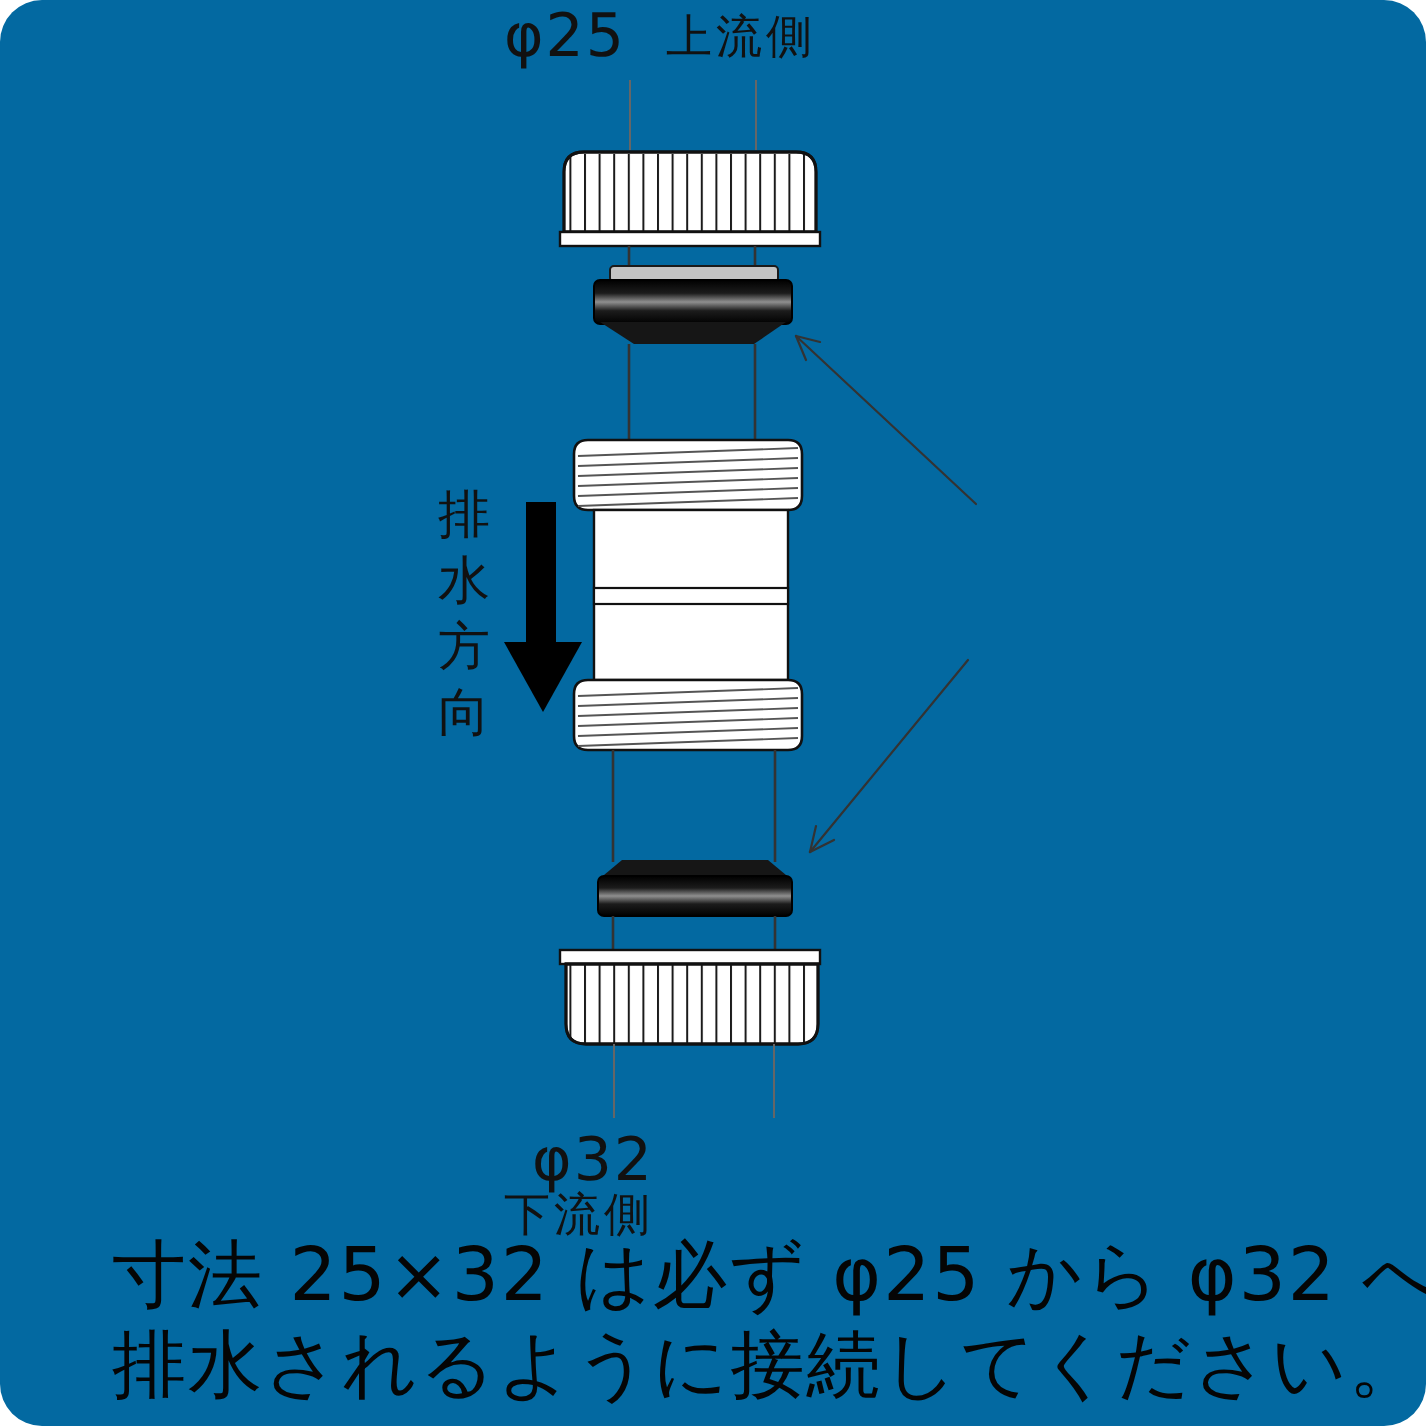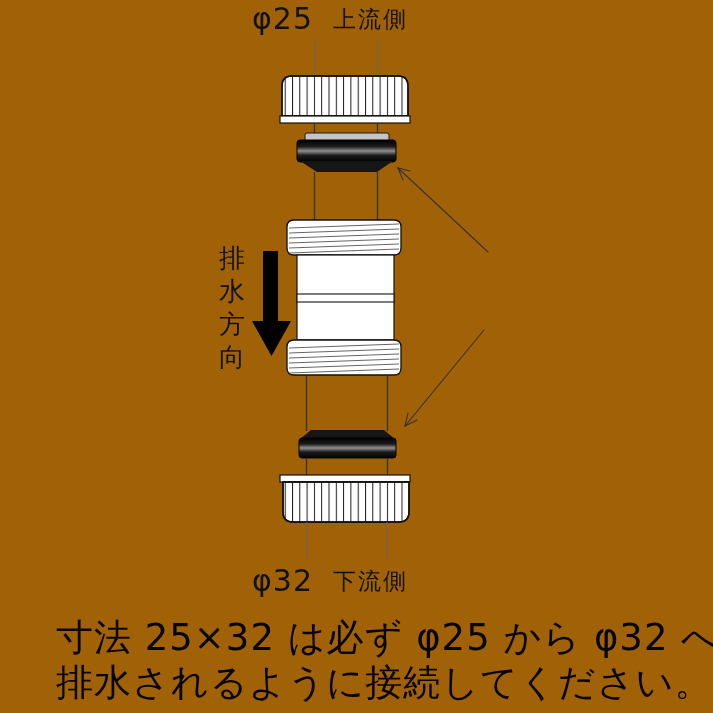--- a/index.html
+++ b/index.html
@@ -1,24 +1,24 @@
 <!DOCTYPE html>
 <html><head>
 <meta charset="utf-8">
 <style>
   html,body{margin:0;padding:0;background:#ffffff;}
   body{font-family:"DejaVu Sans",sans-serif;color:#111;}
-  .canvas{position:relative;width:713px;height:713px;background:#a16207;overflow:hidden;}
+  .canvas{position:relative;width:713px;height:713px;background:#0369a1;overflow:hidden;border-radius:21px;}
   .canvas svg{position:absolute;left:0;top:0;}
   .abs{position:absolute;white-space:nowrap;}
   .dia-label{display:flex;align-items:flex-end;column-gap:20px;}
   .dia-size{font-size:30px;line-height:1;letter-spacing:1px;}
   .dia-side{font-size:23px;line-height:1.1;letter-spacing:2px;margin-bottom:2px;font-weight:500;}
   .top-label{left:252px;top:4px;}
-  .bottom-label{left:252px;top:566px;}
+  .bottom-label{left:252px;top:566px;flex-direction:column;}
   .drain-text{left:219px;top:242px;width:34px;font-size:26px;line-height:33px;
               text-align:left;word-break:break-all;line-break:anywhere;white-space:normal;font-weight:500;}
   .packing-note{left:428px;top:252px;font-size:23px;line-height:30px;letter-spacing:1px;font-weight:500;}
   .footer-note{left:56px;top:615px;font-size:37px;line-height:45px;letter-spacing:1px;color:#050505;}
 </style>
 </head>
 <body>
 
 <div class="canvas">
 

